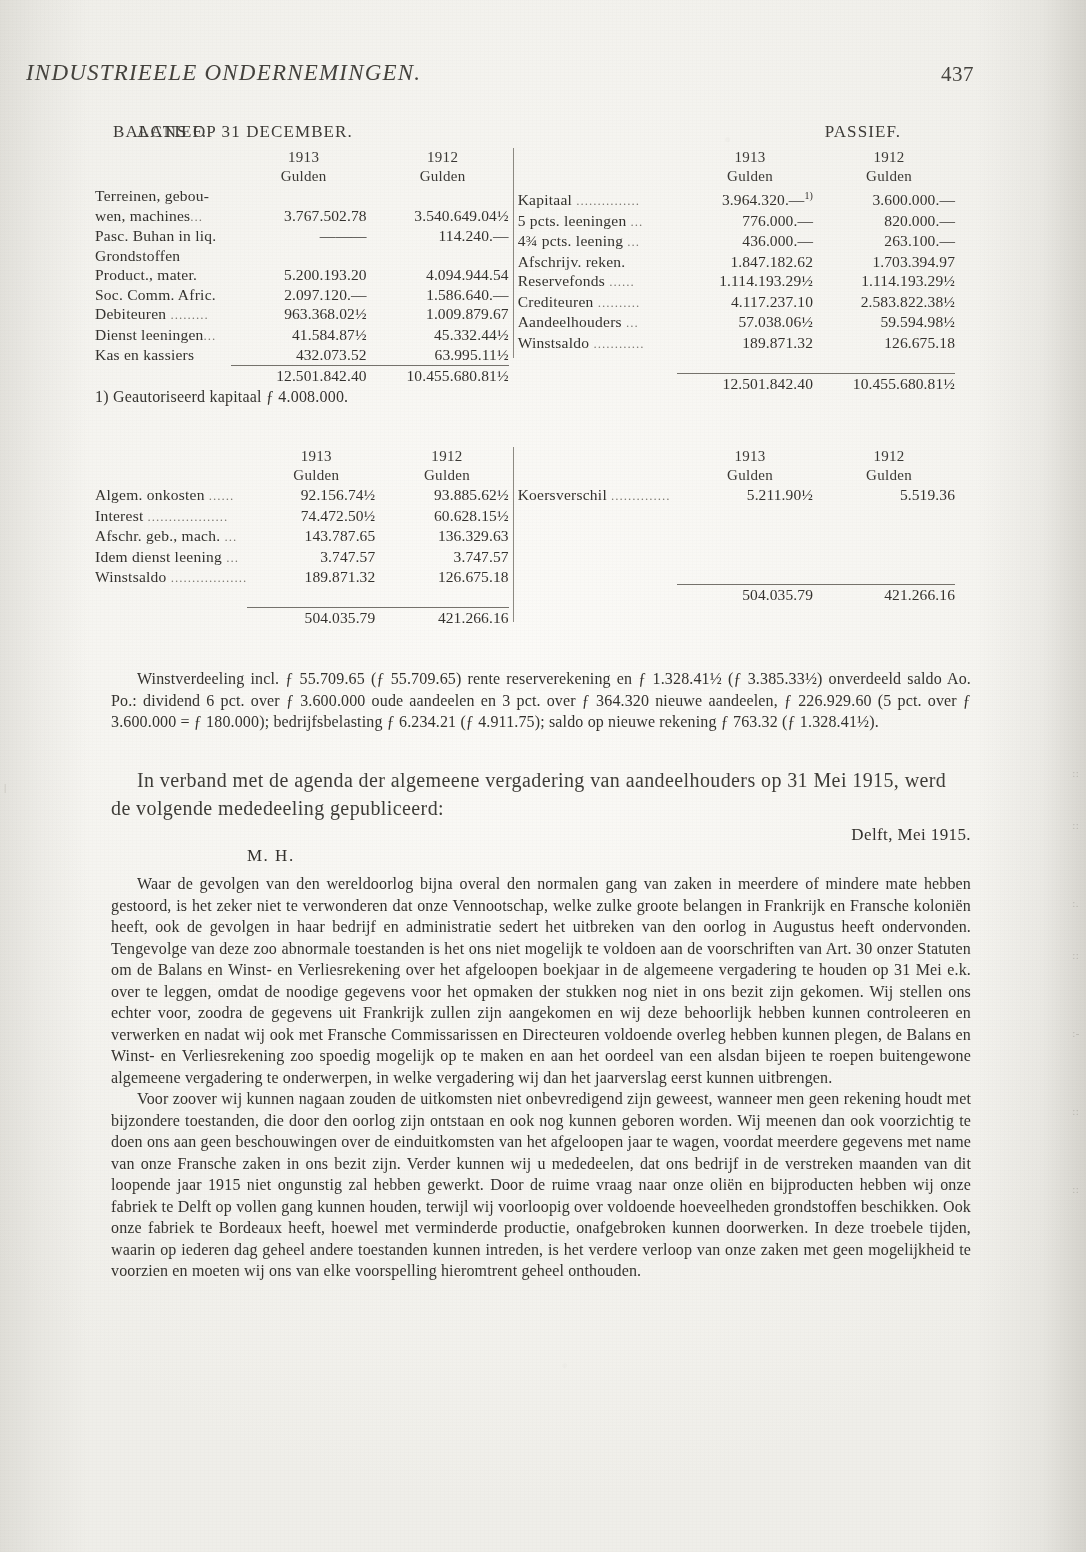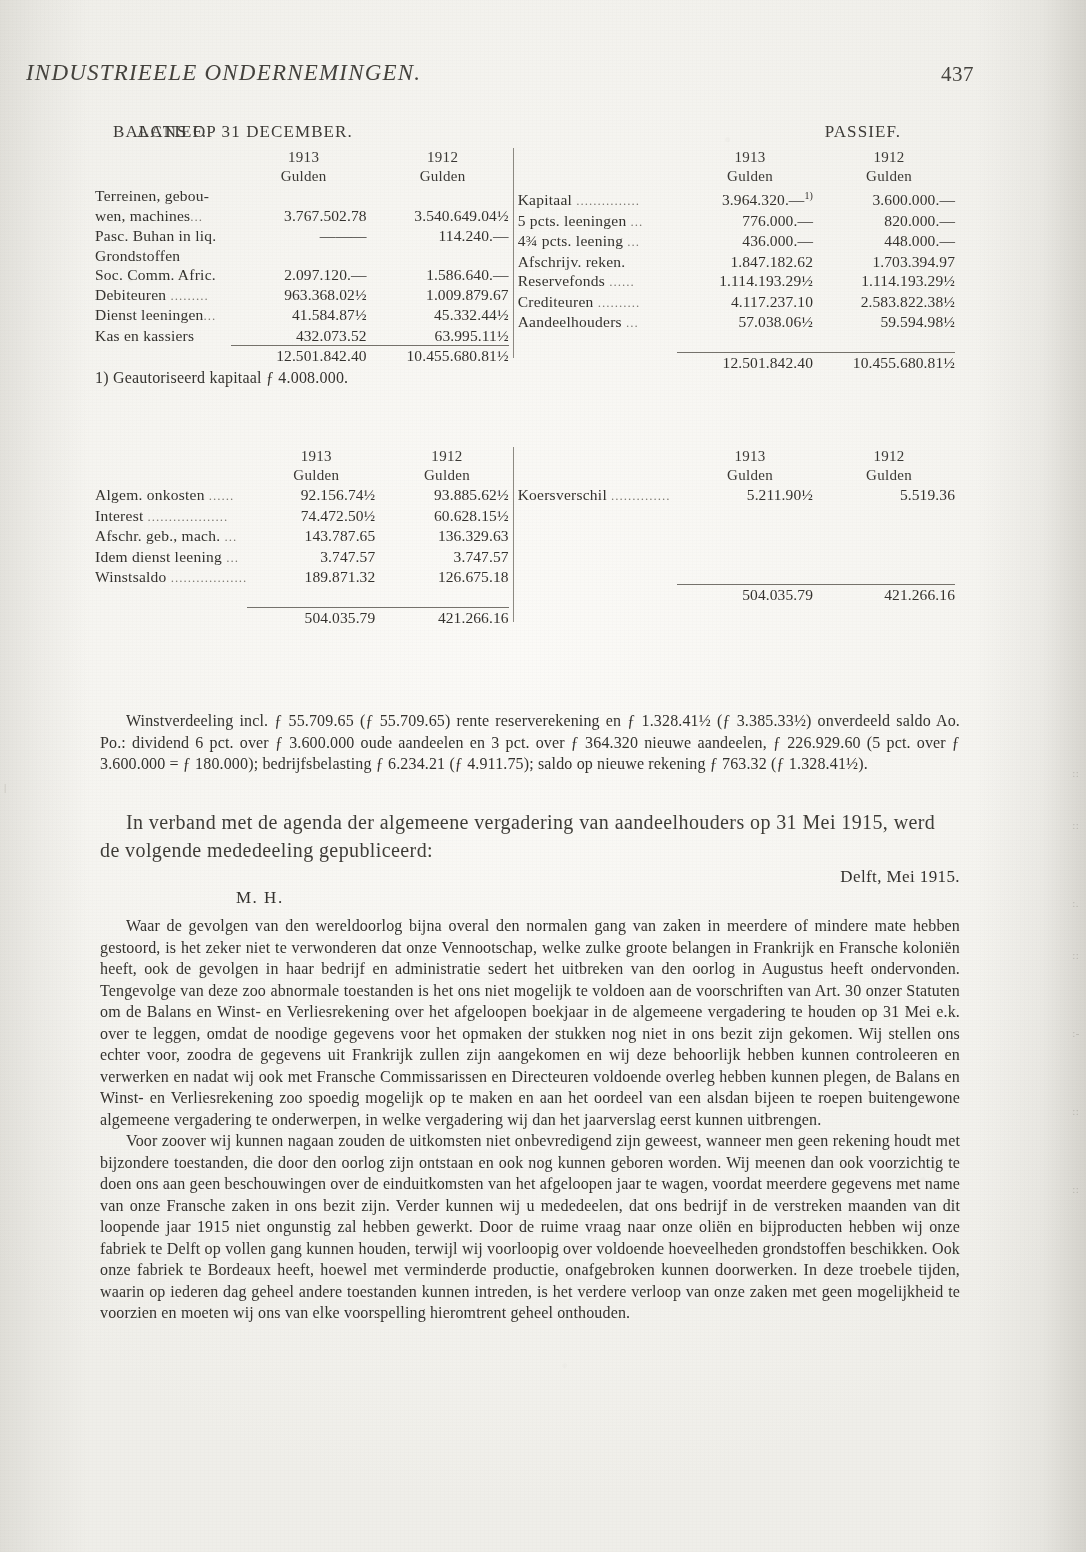--- a/index.html
+++ b/index.html
@@ -151,27 +151,26 @@
     line-height: 19px;
     letter-spacing: .2px;
     color: #35332f;
     margin-top: 2px;
   }
   .sup { font-size: 10px; vertical-align: super; }
 
   
   .para {
     position: absolute;
-    left: 100px;
+    left: 111px;
     width: 860px;
     font-size: 16px;
     line-height: 21.5px;
     color: #33312d;
     letter-spacing: .15px;
-    margin-top: 42px;
   }
   .para.justify { text-align: justify; text-align-last: left; }
   .para .indent { display: inline-block; width: 26px; }
 
   #lead-para {
     font-size: 20px;
     line-height: 28px;
     color: #3e3c37;
     letter-spacing: .4px;
   }
@@ -259,20 +258,25 @@
             <td class="item">Pasc. Buhan in liq.</td>
             <td class="num c1 dash">———</td>
             <td class="num c2">114.240.—</td>
           </tr>
           <tr>
             <td class="item ind">Grondstoffen</td>
             <td class="num c1"></td>
             <td class="num c2"></td>
           </tr>
           <tr>
+            <td class="item">Product.,  mater.</td>
+            <td class="num c1">5.200.193.20</td>
+            <td class="num c2">4.094.944.54</td>
+          </tr>
+          <tr>
             <td class="item">Soc. Comm. Afric.</td>
             <td class="num c1">2.097.120.—</td>
             <td class="num c2">1.586.640.—</td>
           </tr>
           <tr>
             <td class="item"><span>Debiteuren</span> <span class="lead">.........</span></td>
             <td class="num c1">963.368.02½</td>
             <td class="num c2">1.009.879.67</td>
           </tr>
           <tr>
@@ -325,41 +329,46 @@
             <td class="num c2">3.600.000.—</td>
           </tr>
           <tr>
             <td class="item"><span>5 pcts. leeningen</span> <span class="lead">...</span></td>
             <td class="num c1">776.000.—</td>
             <td class="num c2">820.000.—</td>
           </tr>
           <tr>
             <td class="item"><span>4¾ pcts.  leening</span> <span class="lead">...</span></td>
             <td class="num c1">436.000.—</td>
-            <td class="num c2">448.000.—</td>
+            <td class="num c2">263.100.—</td>
           </tr>
           <tr>
             <td class="item">Afschrijv.  reken.</td>
             <td class="num c1">1.847.182.62</td>
             <td class="num c2">1.703.394.97</td>
           </tr>
           <tr>
             <td class="item"><span>Reservefonds</span> <span class="lead">......</span></td>
             <td class="num c1">1.114.193.29½</td>
             <td class="num c2">1.114.193.29½</td>
           </tr>
           <tr>
             <td class="item"><span>Crediteuren</span> <span class="lead">..........</span></td>
             <td class="num c1">4.117.237.10</td>
             <td class="num c2">2.583.822.38½</td>
           </tr>
           <tr>
             <td class="item"><span>Aandeelhouders</span> <span class="lead">...</span></td>
             <td class="num c1">57.038.06½</td>
             <td class="num c2">59.594.98½</td>
+          </tr>
+          <tr>
+            <td class="item"><span>Winstsaldo</span> <span class="lead">............</span></td>
+            <td class="num c1">189.871.32</td>
+            <td class="num c2">126.675.18</td>
           </tr>
           <tr>
                 <td class="item">&nbsp;</td>
                 <td class="num c1"></td>
                 <td class="num c2"></td>
               </tr>
 
           <tr class="rule-row">
             <td></td>
             <td class="num c1">

